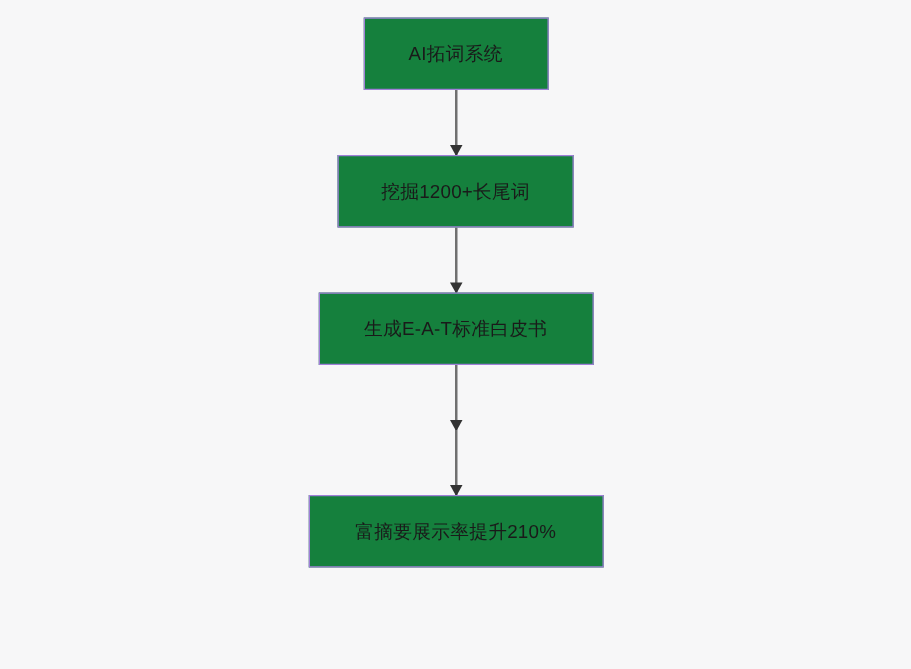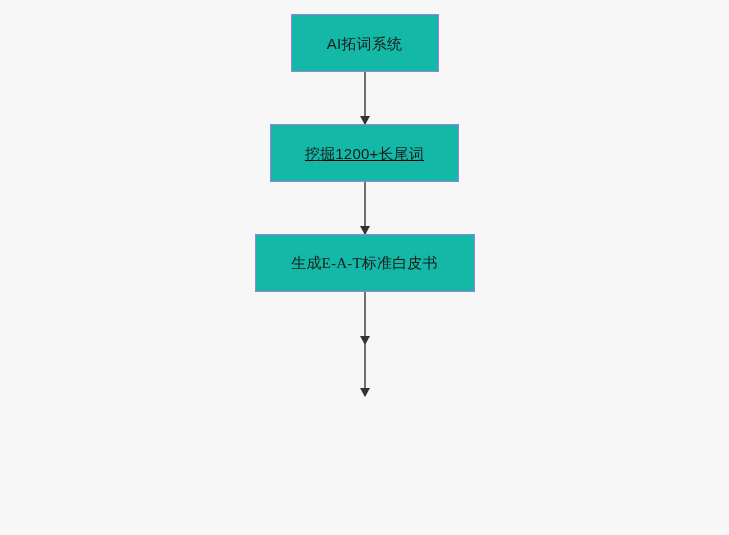--- a/index.html
+++ b/index.html
@@ -18,21 +18,21 @@
     position: relative;
     width: 729px;
     height: 535px;
     display: flex;
     flex-direction: column;
     align-items: center;
   }
 
   .node {
     box-sizing: border-box;
-    background: #14b8a6;
+    background: #15803d;
     border: 1.5px solid #9f7fd8;
     border-radius: 0;
     height: 58px;
     display: flex;
     align-items: center;
     justify-content: center;
     position: relative;
     z-index: 2;
   }
 
@@ -40,22 +40,22 @@
     font-size: 15px;
     line-height: 1;
     color: #1a1a1a;
     letter-spacing: 0.2px;
     white-space: nowrap;
     user-select: none;
   }
 
   
   .node-w1 { width: 148px; }
-  .node-w2 { width: 189px; text-decoration: underline; }
-  .node-w3 { width: 220px; font-family: Liberation Serif, serif; }
+  .node-w2 { width: 189px; }
+  .node-w3 { width: 220px; }
   .node-w4 { width: 216px; }
   .node-w5 { width: 236px; }
 
   
   .edge {
     position: relative;
     width: 2px;
     height: 52px;
     background: #707070;
     z-index: 1;
@@ -104,14 +104,17 @@
 
   <div class="edge">
     <span class="arrowhead"></span>
   </div>
 
 
   <div class="edge">
     <span class="arrowhead"></span>
   </div>
 
+  <div class="node node-w5">
+    <span class="node-label">富摘要展示率提升210%</span>
+  </div>
 
 </div>
 
 </body></html>

